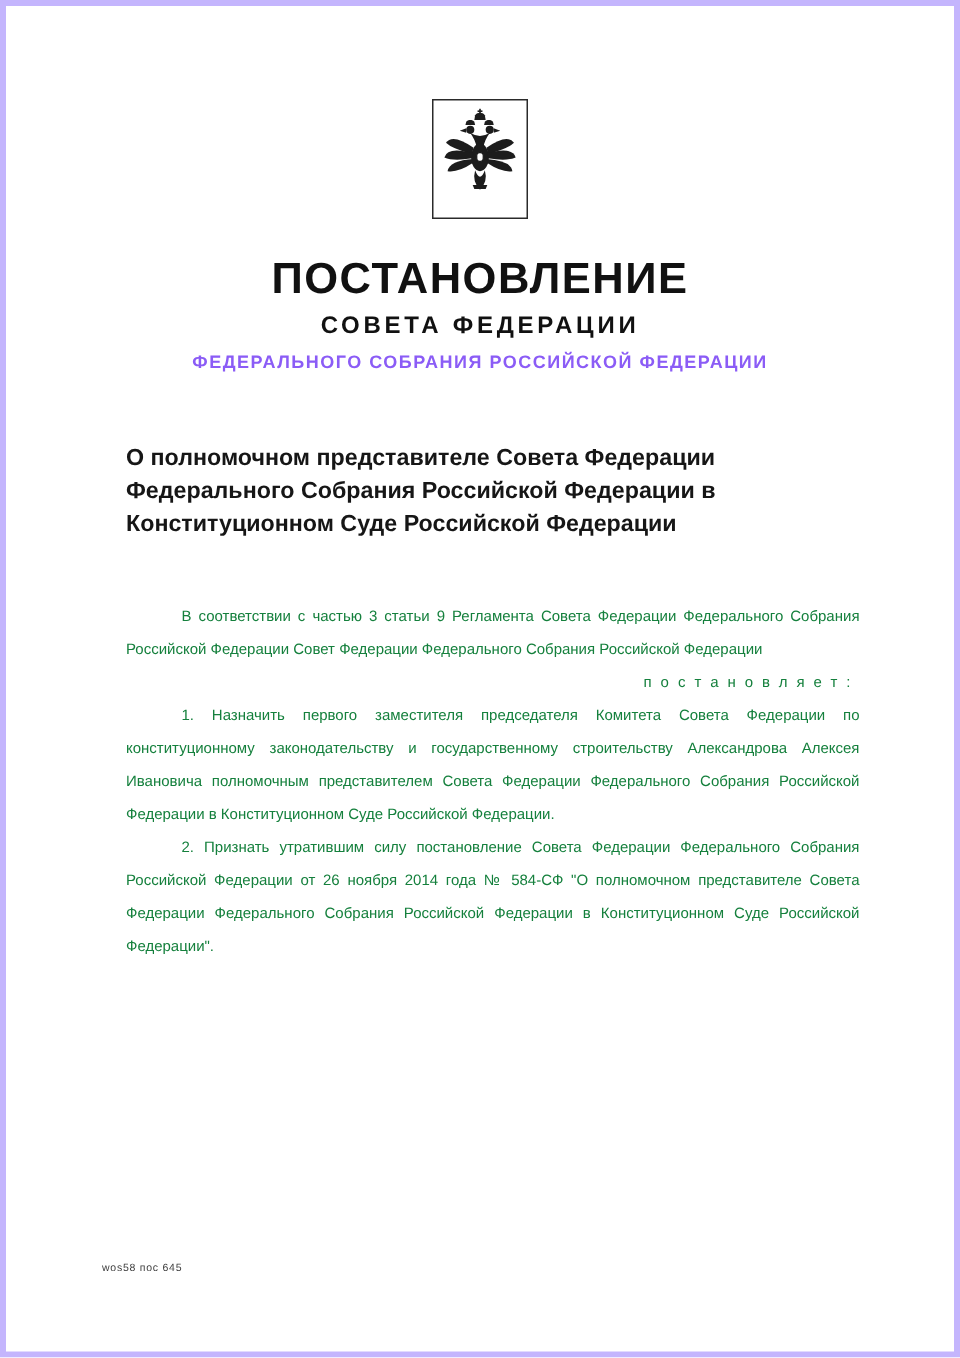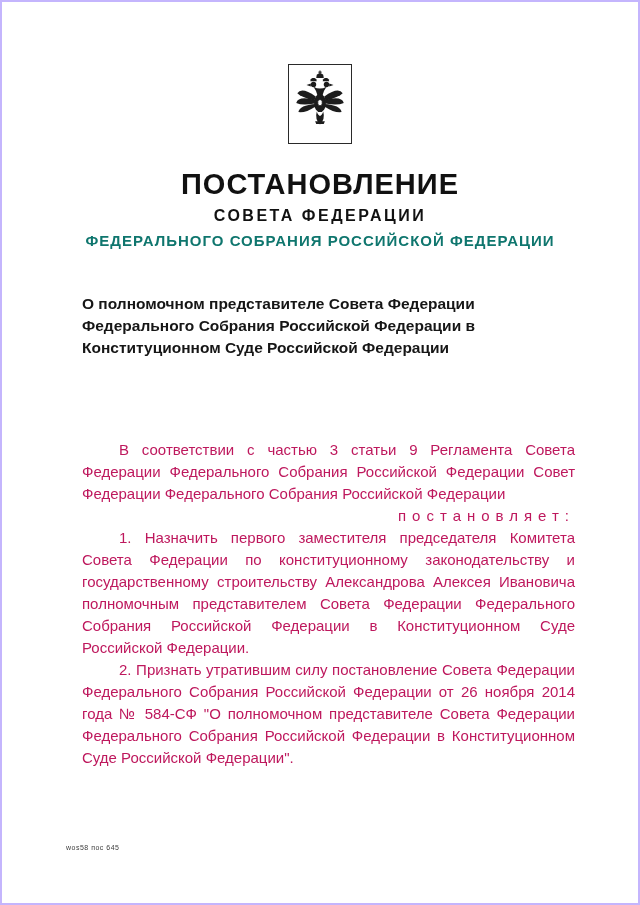--- a/index.html
+++ b/index.html
@@ -7,21 +7,21 @@
   body {
     width:640px; height:905px;
     font-family:"Liberation Sans", sans-serif;
     color:#151515;
     position:relative;
   }
   .page {
     position:absolute; inset:0;
     width:640px; height:905px;
     background:#ffffff;
-    border:2px solid #c4b5fd;
+    border:4px solid #c4b5fd;
   }
   .coat-box {
     position:absolute;
     top:62px; left:50%; transform:translateX(-50%);
     width:64px; height:80px;
     border:1px solid #2a2a2a;
     display:flex; align-items:center; justify-content:center;
     background:#fff;
   }
   .doc-title {
@@ -34,37 +34,36 @@
   .org-line1 {
     position:absolute; top:205px; left:0; right:0;
     text-align:center;
     font-size:16px; font-weight:700;
     letter-spacing:2.5px;
     color:#111;
   }
   .org-line2 {
     position:absolute; top:230px; left:0; right:0;
     text-align:center;
-    font-size:15px; font-weight:700;
+    font-size:12px; font-weight:700;
     letter-spacing:1px;
-    color:#0f766e;
+    color:#8b5cf6;
   }
   .subject {
     position:absolute; top:291px; left:80px; right:63px;
     font-size:15.5px; font-weight:700;
     line-height:22px;
     color:#161616;
   }
   .doc-body {
     position:absolute; top:397px; left:80px; right:63px;
-    font-size:15px;
+    font-size:10px;
     line-height:22px;
     text-align:justify;
-    color:#be185d;
-    margin-top:40px;
+    color:#15803d;
   }
   .doc-body p { text-indent:37px; margin:0; }
   .resolve-word {
     display:block;
     text-indent:0;
     letter-spacing:6px;
     text-align:right;
   }
   .footer-code {
     position:absolute; left:64px; bottom:52px;

